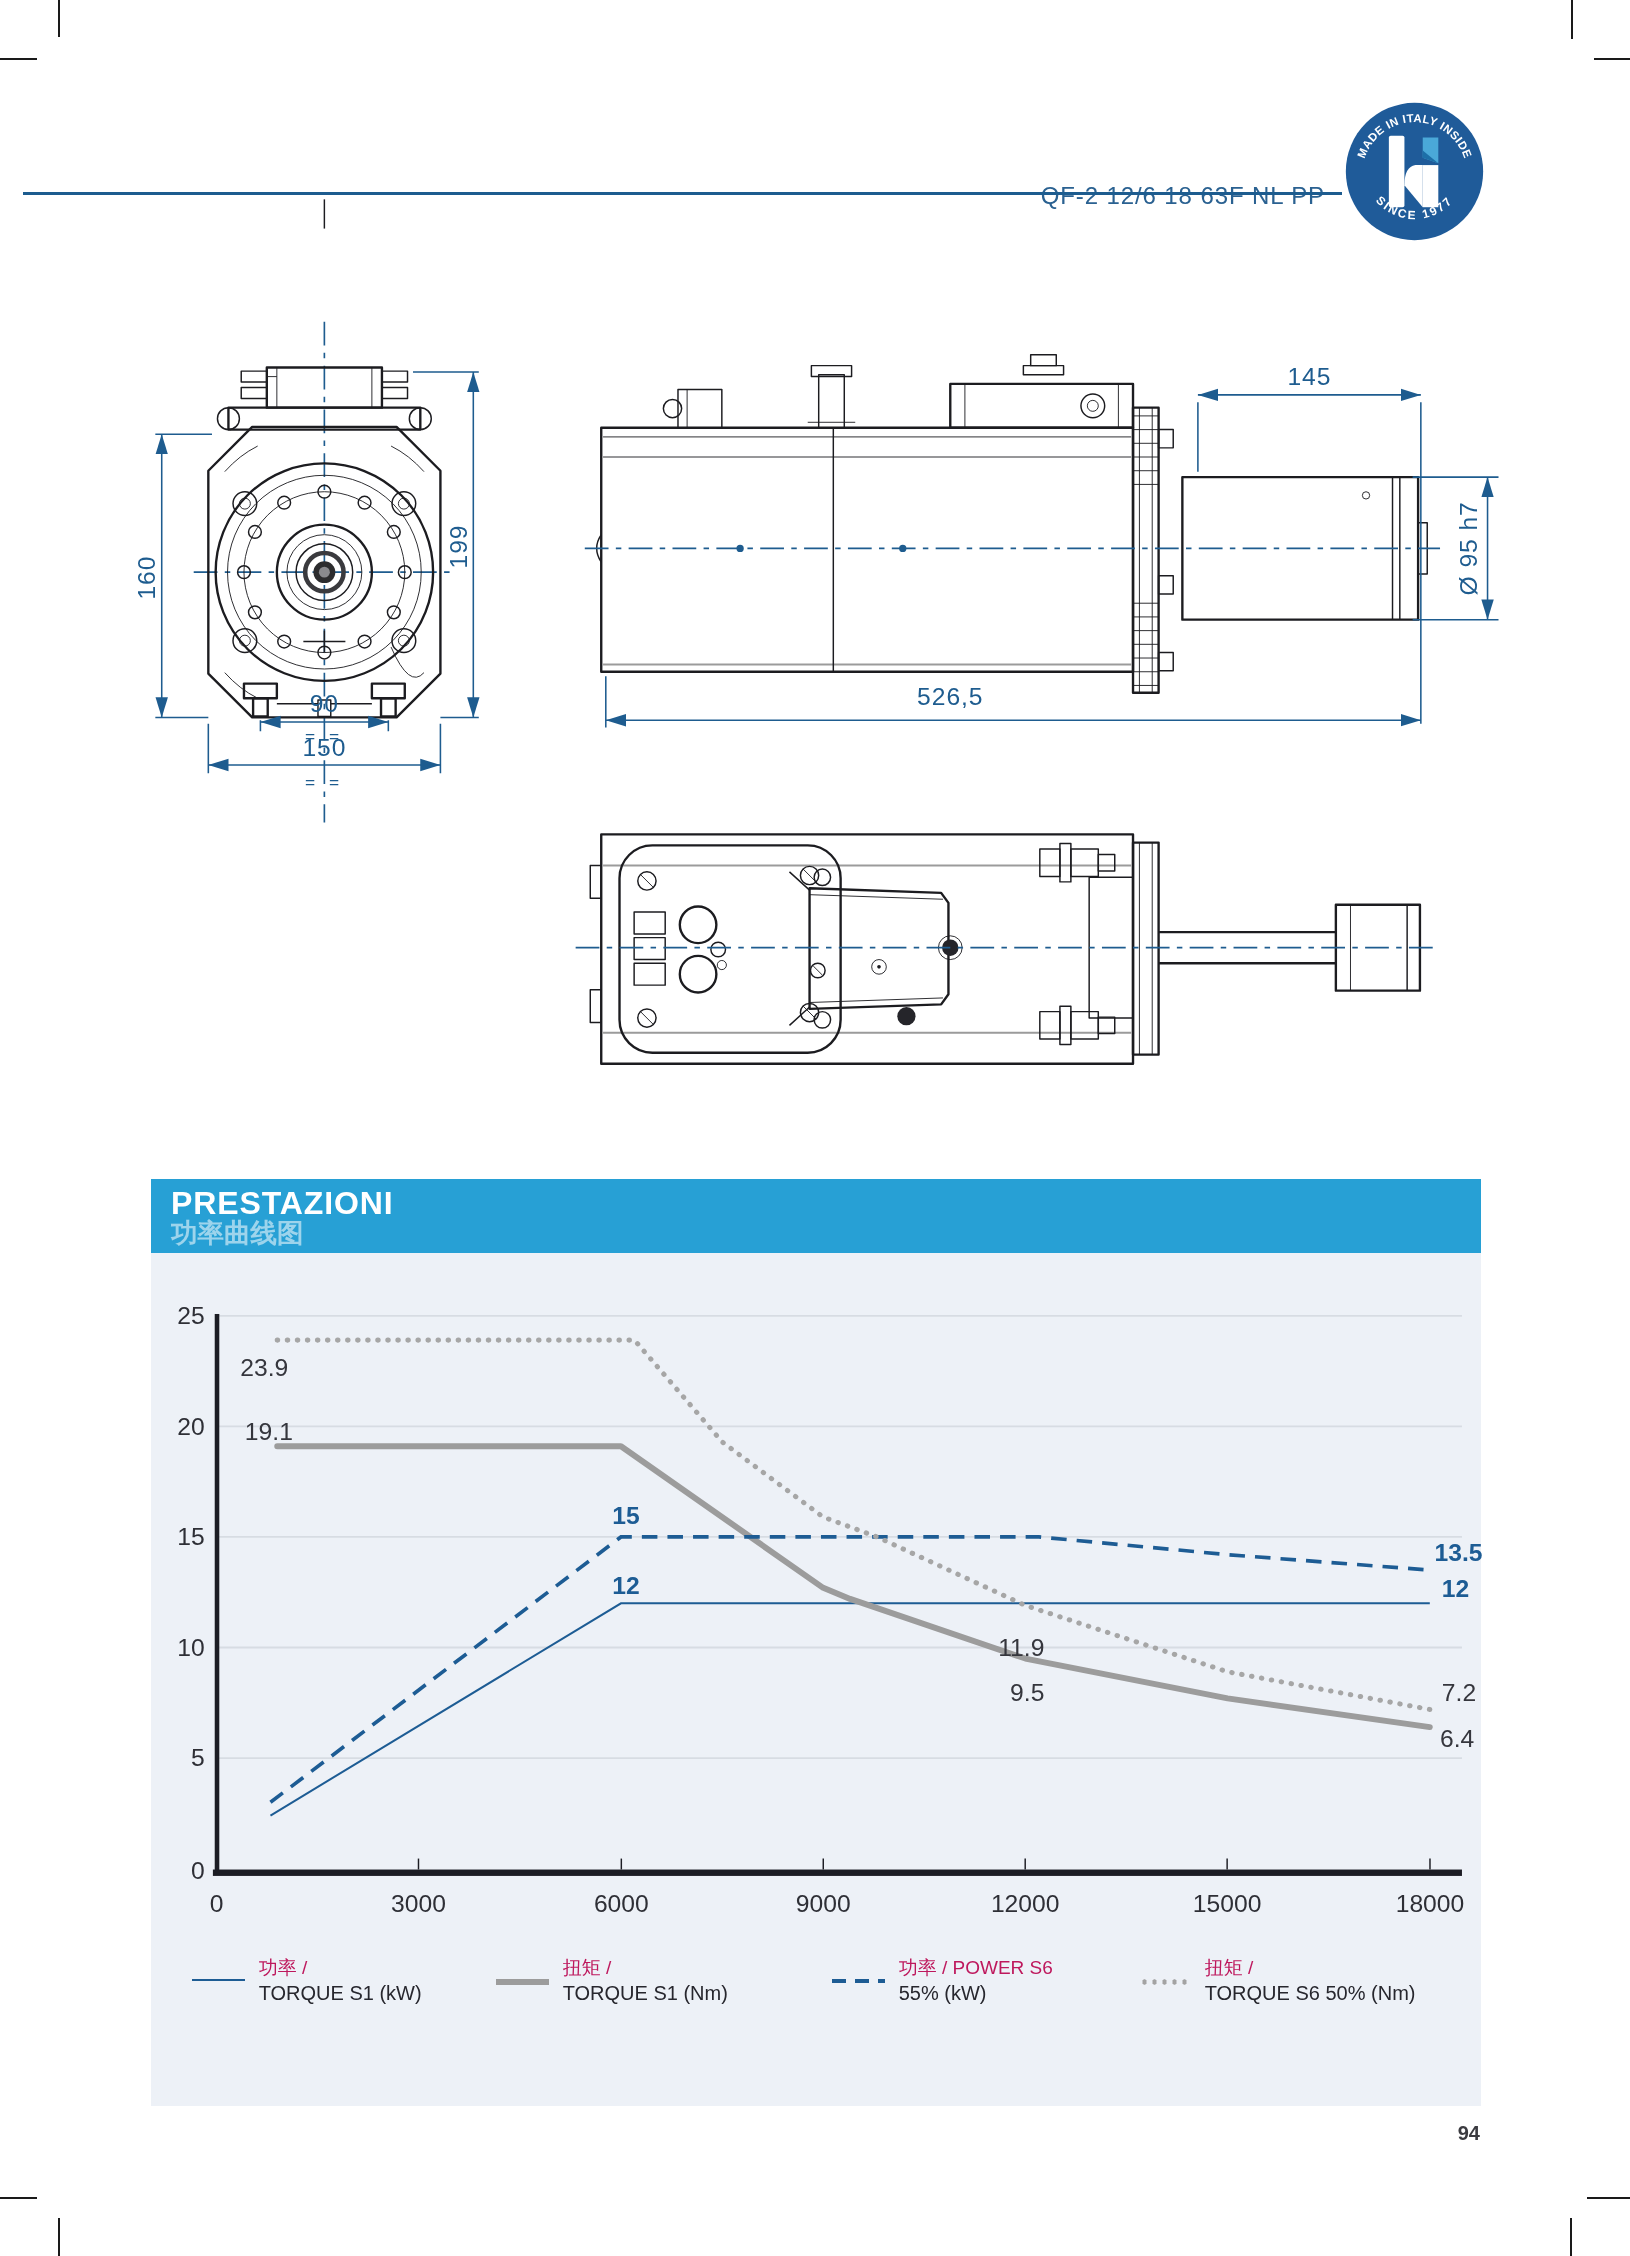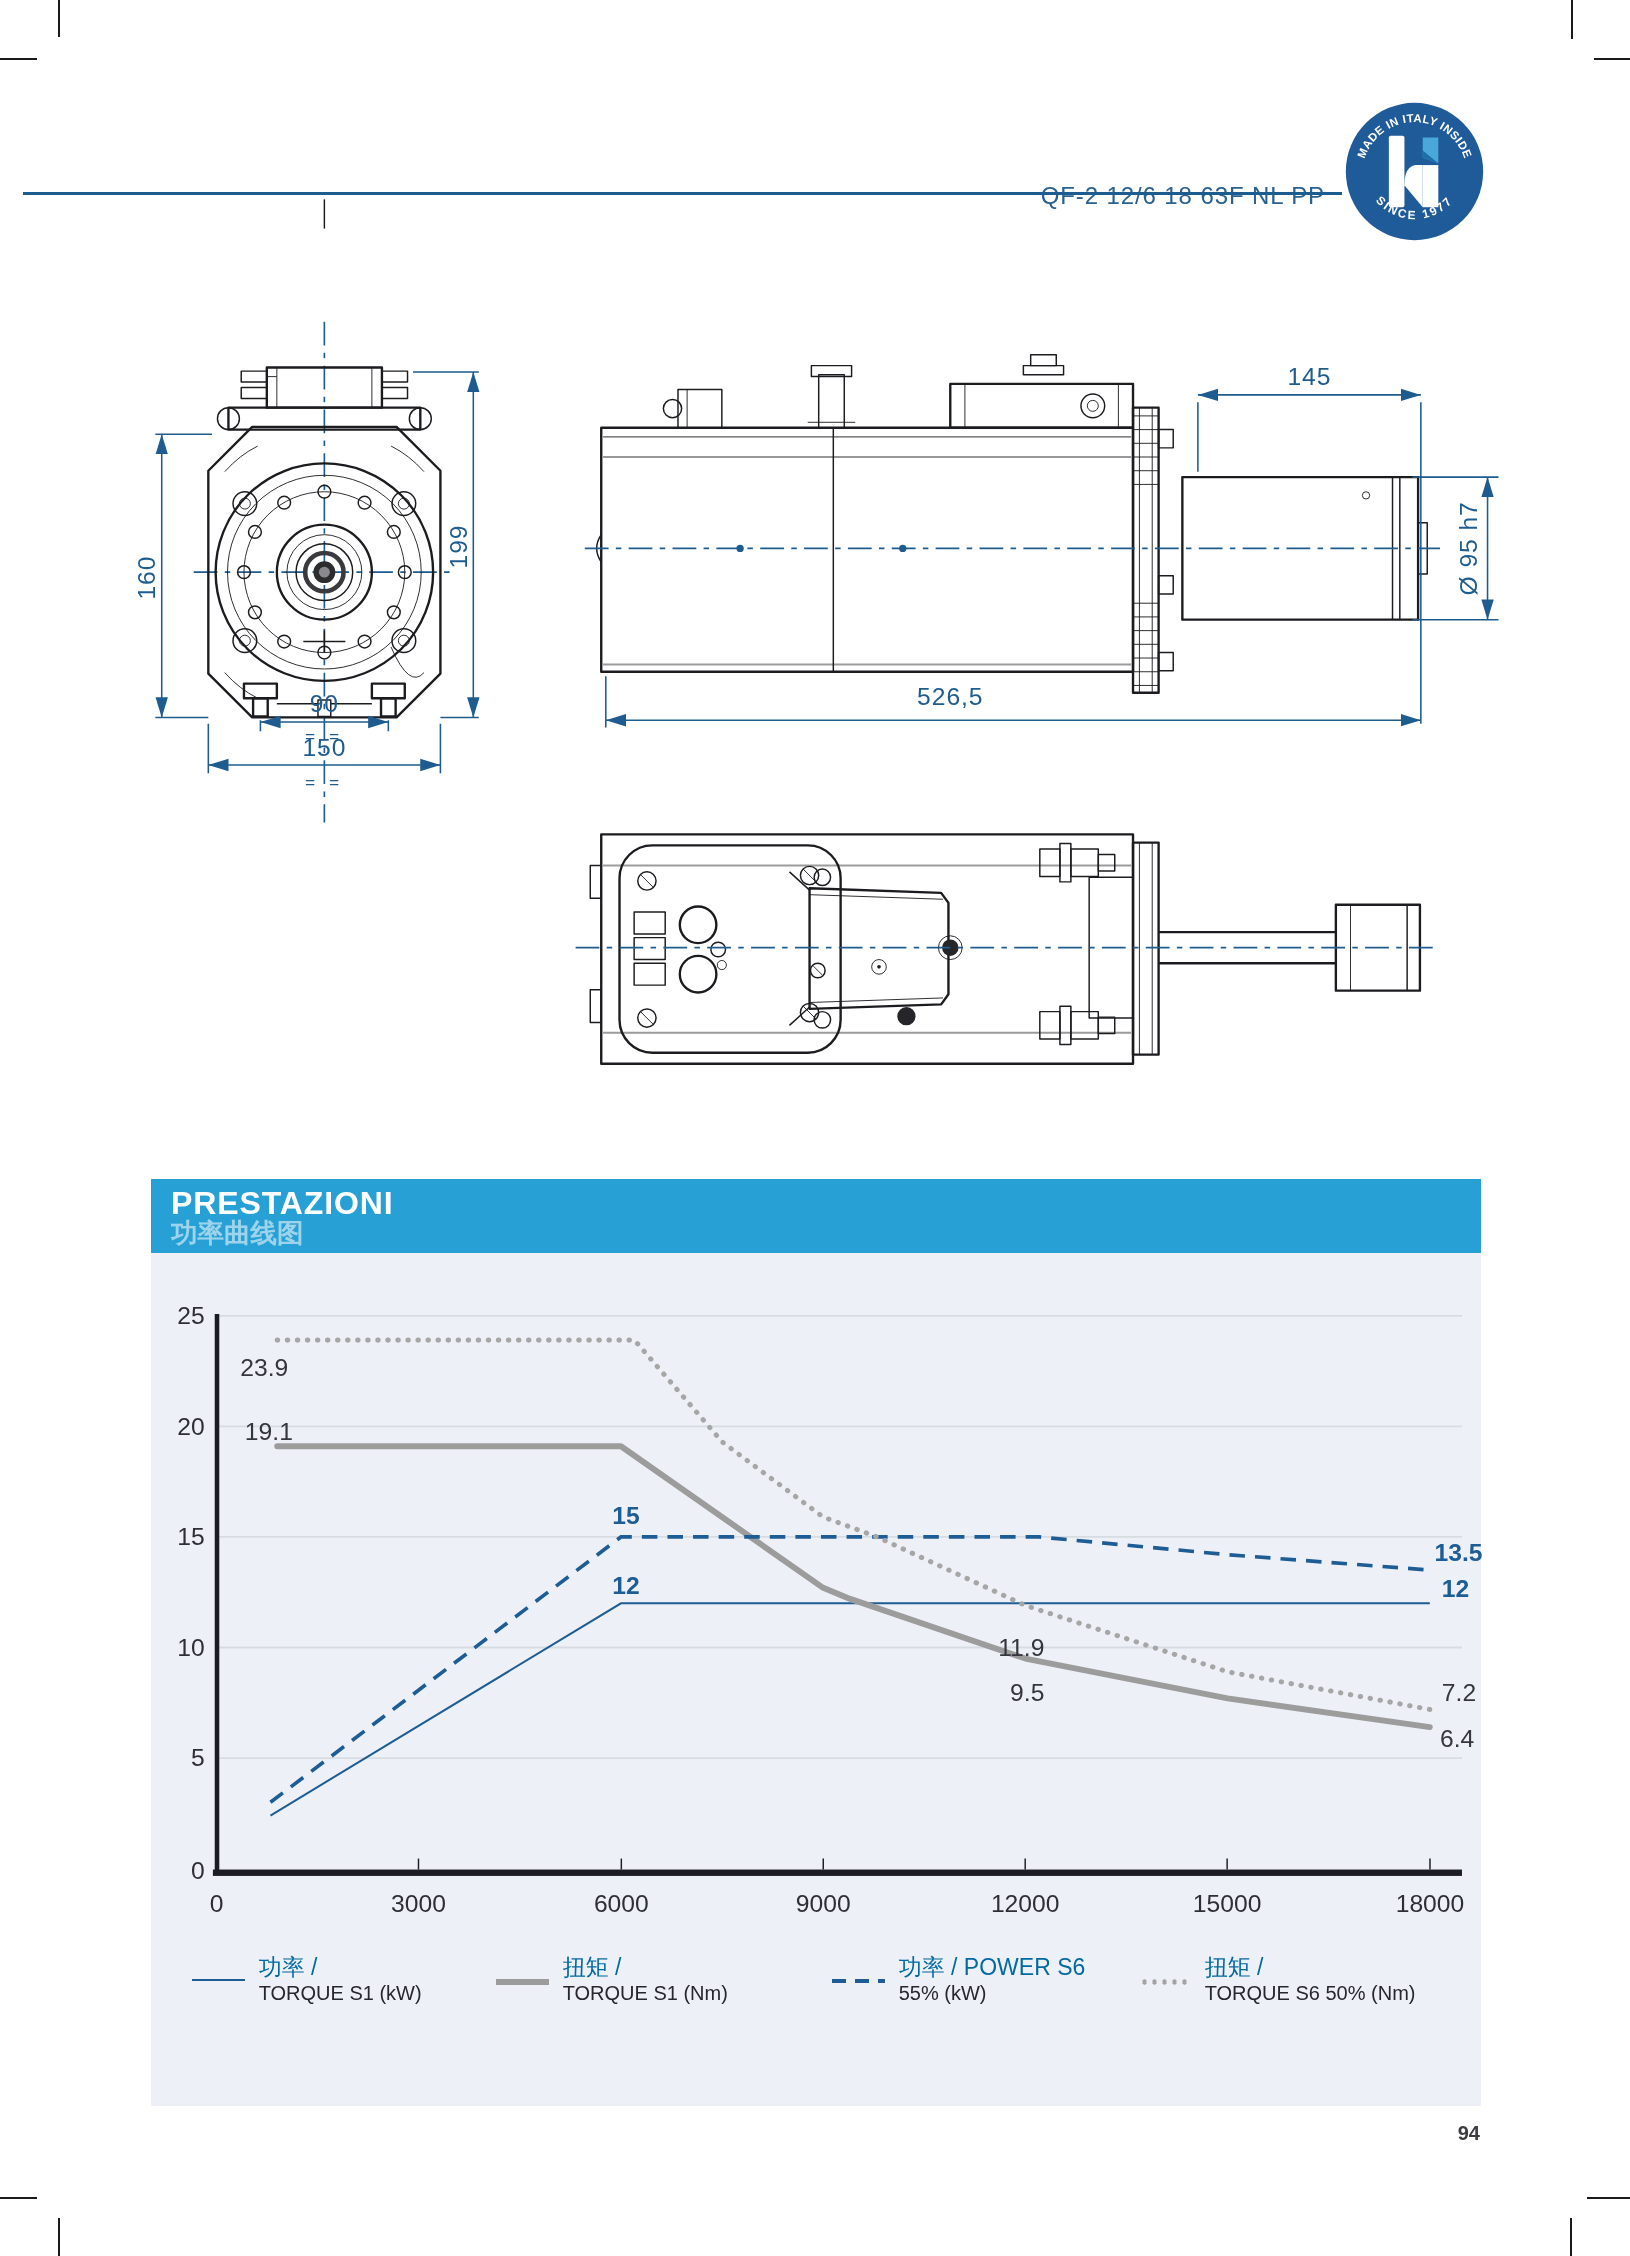--- a/index.html
+++ b/index.html
@@ -14,21 +14,21 @@
   #panel-title{left:171px;top:1185px;font-size:32px;font-weight:bold;letter-spacing:0.9px;color:#ffffff;}
   #panel-subtitle{left:171px;top:1215px;font-size:26.5px;font-weight:700;color:rgba(255,255,255,0.55);}
   #page-number{left:1407px;top:2122px;width:73px;text-align:right;font-size:20px;font-weight:bold;color:#3b3b40;}
   
   .legend-item{position:absolute;display:flex;align-items:flex-start;}
   .legend-swatch{width:53px;margin-top:25px;margin-right:13.7px;flex:0 0 auto;}
   .sw-ps1{height:1.8px;background:#1d5c94;}
   .sw-ts1{height:6.4px;background:#9c9c9c;}
   .sw-ps6{height:3.7px;background:repeating-linear-gradient(90deg,#1d5c94 0 13.7px,transparent 13.7px 23px);}
   .sw-ts6{height:5.5px;background-image:radial-gradient(circle 2.4px,#a3a3a3 2.3px,transparent 2.5px);background-size:10px 5.5px;background-position:center;}
-  .legend-zh{font-size:23px;color:#0369a1;line-height:27.4px;white-space:nowrap;}
+  .legend-zh{font-size:19px;color:#be185d;line-height:27.4px;white-space:nowrap;}
   .legend-en{font-size:20px;color:#27272e;line-height:24px;white-space:nowrap;}
   
   svg text{font-family:"Liberation Sans",sans-serif;}
   .oL{fill:none;stroke:#1c1c20;stroke-width:2.6;stroke-linejoin:round;}
   .oM{fill:none;stroke:#1c1c20;stroke-width:1.6;stroke-linejoin:round;}
   .oT{fill:none;stroke:#1c1c20;stroke-width:1;stroke-linejoin:round;}
   .gL{fill:none;stroke:#9b9b9b;stroke-width:2.2;}
   .dim{fill:none;stroke:#1e5c8f;stroke-width:1.7;}
   .cl{fill:none;stroke:#1e5c8f;stroke-width:1.8;stroke-dasharray:26 8 6 8;}
   .dimtxt{fill:#1e5c8f;font-size:27px;letter-spacing:1px;}

